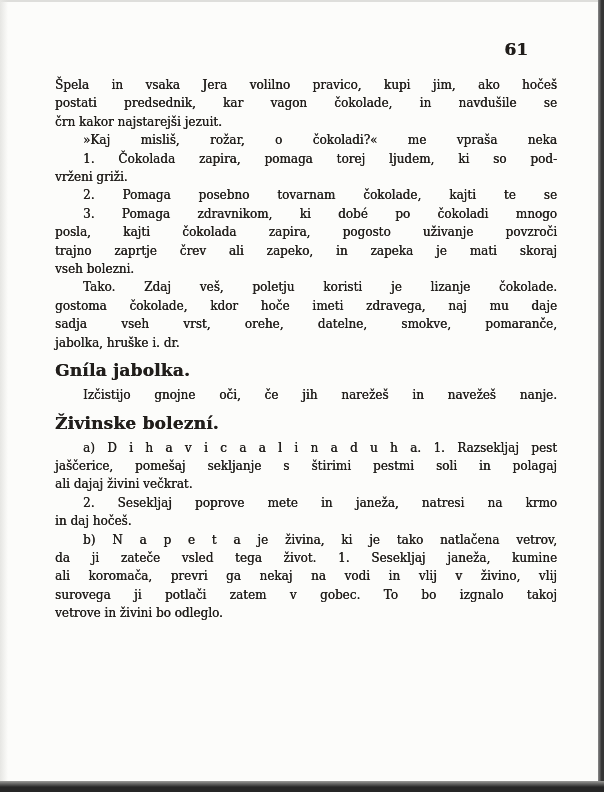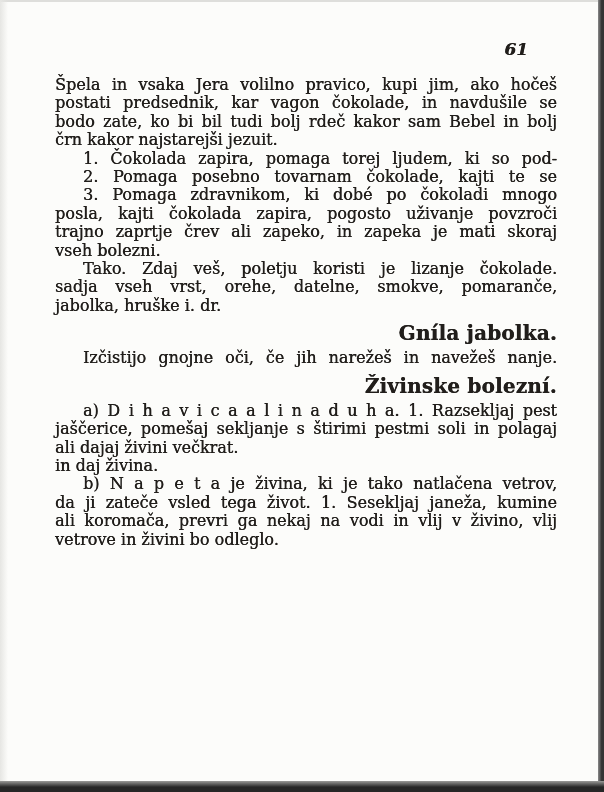--- a/index.html
+++ b/index.html
@@ -12,37 +12,36 @@
   body{
     width:604px;height:792px;position:relative;overflow:hidden;
     background:var(--paper);
     font-family:"DejaVu Serif","Liberation Serif",serif;
     color:var(--ink);
   }
   .page-body{
     position:absolute;left:55px;top:76px;width:502px;
   }
   .line{
-    font-size:16px;line-height:18.4px;
+    font-size:12px;line-height:18.4px;
     text-align:justify;text-align-last:justify;
     text-shadow:0.3px 0 0 currentColor;
   }
   .line.last{text-align-last:left;}
   .line.indent{padding-left:28px;}
   .heading{
-    font-size:20px;font-weight:bold;line-height:20px;
-    text-align:right;margin:8px 0 6px 0;
+    font-size:17px;font-weight:bold;line-height:20px;
+    text-align:left;margin:8px 0 6px 0;
     letter-spacing:0.2px;
     text-shadow:0.3px 0 0 currentColor;
   }
   .folio{
     position:absolute;top:39px;right:76px;
     font-size:17px;font-weight:bold;
     text-shadow:0.3px 0 0 currentColor;
-    font-style:italic;
   }
   .edge-right{
     position:absolute;top:0;left:598px;width:6px;height:792px;
     background:linear-gradient(to right,#8a8a8a,var(--edge-dark) 60%);
   }
   .edge-bottom{
     position:absolute;left:0;top:781px;width:604px;height:11px;
     background:linear-gradient(to bottom,#9a9a98,#262626 55%);
   }
   .edge-top{
@@ -61,54 +60,58 @@
 <div class="edge-left"></div>
 <div class="edge-right"></div>
 <div class="edge-bottom"></div>
 
 <div class="folio">61</div>
 
 <div class="page-body">
     <div class="para">
       <div class="line">Špela in vsaka Jera volilno pravico, kupi jim, ako hočeš</div>
       <div class="line">postati predsednik, kar vagon čokolade, in navdušile se</div>
-      <div class="line">bodo zate, ko bi bil tudi bolj rdeč kakor sam Bebel in bolj</div>
       <div class="line last">črn kakor najstarejši jezuit.</div>
     </div>
     <div class="para">
+      <div class="line indent">»Kaj misliš, rožar, o čokoladi?« me vpraša neka</div>
     </div>
     <div class="para">
       <div class="line indent">1. Čokolada zapira, pomaga torej ljudem, ki so pod-</div>
+      <div class="line last">vrženi griži.</div>
     </div>
     <div class="para">
       <div class="line indent">2. Pomaga posebno tovarnam čokolade, kajti te se</div>
     </div>
     <div class="para">
       <div class="line indent">3. Pomaga zdravnikom, ki dobé po čokoladi mnogo</div>
       <div class="line">posla, kajti čokolada zapira, pogosto uživanje povzroči</div>
       <div class="line">trajno zaprtje črev ali zapeko, in zapeka je mati skoraj</div>
       <div class="line last">vseh bolezni.</div>
     </div>
     <div class="para">
       <div class="line indent">Tako. Zdaj veš, poletju koristi je lizanje čokolade.</div>
+      <div class="line">gostoma čokolade, kdor hoče imeti zdravega, naj mu daje</div>
       <div class="line">sadja vseh vrst, orehe, datelne, smokve, pomaranče,</div>
       <div class="line last">jabolka, hruške i. dr.</div>
     </div>
     <div class="heading">Gníla jabolka.</div>
     <div class="para">
       <div class="line indent">Izčistijo gnojne oči, če jih narežeš in navežeš nanje.</div>
     </div>
     <div class="heading">Živinske bolezní.</div>
     <div class="para">
       <div class="line indent">a) D&nbsp;i&nbsp;h&nbsp;a&nbsp;v&nbsp;i&nbsp;c&nbsp;a a&nbsp;l&nbsp;i n&nbsp;a&nbsp;d&nbsp;u&nbsp;h&nbsp;a. 1. Razsekljaj pest</div>
       <div class="line">jaščerice, pomešaj sekljanje s štirimi pestmi soli in polagaj</div>
       <div class="line last">ali dajaj živini večkrat.</div>
     </div>
     <div class="para">
-      <div class="line last">in daj živina.</div>
+      <div class="line indent">2. Sesekljaj poprove mete in janeža, natresi na krmo</div>
+      <div class="line last">in daj hočeš.</div>
     </div>
     <div class="para">
       <div class="line indent">b) N&nbsp;a&nbsp;p&nbsp;e&nbsp;t&nbsp;a je živina, ki je tako natlačena vetrov,</div>
       <div class="line">da ji zateče vsled tega život. 1. Sesekljaj janeža, kumine</div>
       <div class="line">ali koromača, prevri ga nekaj na vodi in vlij v živino, vlij</div>
+      <div class="line">surovega ji potlači zatem v gobec. To bo izgnalo takoj</div>
       <div class="line last">vetrove in živini bo odleglo.</div>
     </div>
   </div>
 
 </body></html>

